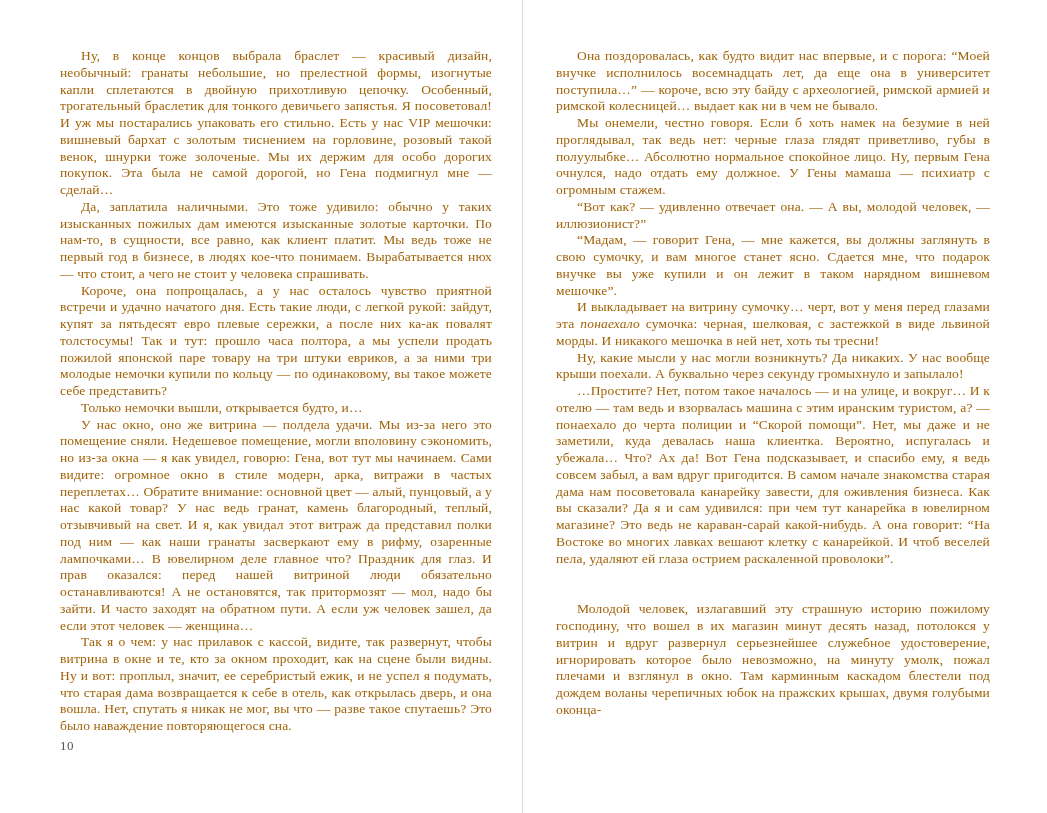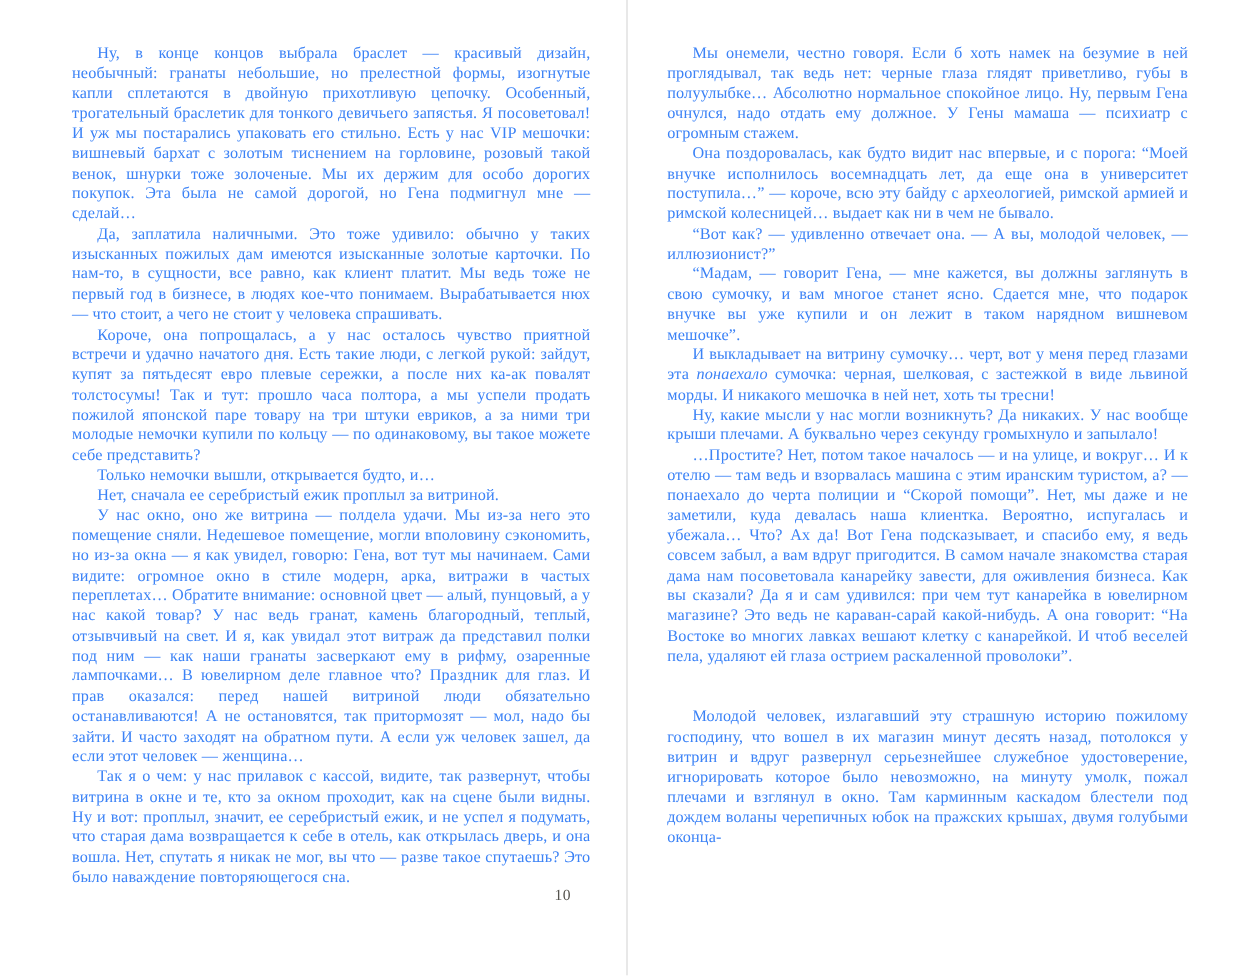--- a/index.html
+++ b/index.html
@@ -22,72 +22,71 @@
   }
   .page {
     position: absolute;
     top: 0;
     height: 813px;
   }
   .page-left  { left: 60px;  width: 432px; }
   .page-right { left: 556px; width: 434px; }
   .text-block {
     position: absolute;
-    top: 36px;
+    top: 48px;
     left: 0; right: 0;
-    color: #3b82f6;
+    color: #a16207;
     font-size: 13.5px;
     line-height: 16.75px;
     text-align: justify;
     letter-spacing: 0.15px;
   }
   .text-block p {
     text-indent: 21px;
     margin: 0;
   }
   .section-break { margin-top: 34px !important; font-family: Liberation Serif, serif; }
   .em-italic { font-style: italic; }
   .page-number {
     position: absolute;
     top: 738px;
-    left: 0; right: 16px;
-    text-align: right;
+    left: 0; right: 0;
+    text-align: left;
     color: #55534e;
     font-size: 13px;
     letter-spacing: 0.5px;
   }
 </style>
 </head>
 <body>
 
 <div class="spread">
 
   <div class="gutter-line"></div>
 
   <div class="page page-left">
     <div class="text-block">
       <p>Ну, в конце концов выбрала браслет — красивый дизайн, необычный: гранаты небольшие, но прелестной формы, изогнутые капли сплетаются в двойную прихотливую цепочку. Особенный, трогательный браслетик для тонкого девичьего запястья. Я посоветовал! И уж мы постарались упаковать его стильно. Есть у нас VIP мешочки: вишневый бархат с золотым тиснением на горловине, розовый такой венок, шнурки тоже золоченые. Мы их держим для особо дорогих покупок. Эта была не самой дорогой, но Гена подмигнул мне — сделай…</p>
       <p>Да, заплатила наличными. Это тоже удивило: обычно у таких изысканных пожилых дам имеются изысканные золотые карточки. По нам-то, в сущности, все равно, как клиент платит. Мы ведь тоже не первый год в бизнесе, в людях кое-что понимаем. Вырабатывается нюх — что стоит, а чего не стоит у человека спрашивать.</p>
       <p>Короче, она попрощалась, а у нас осталось чувство приятной встречи и удачно начатого дня. Есть такие люди, с легкой рукой: зайдут, купят за пятьдесят евро плевые сережки, а после них ка-ак повалят толстосумы! Так и тут: прошло часа полтора, а мы успели продать пожилой японской паре товару на три штуки евриков, а за ними три молодые немочки купили по кольцу — по одинаковому, вы такое можете себе представить?</p>
       <p>Только немочки вышли, открывается будто, и…</p>
-      <p>Нет, сначала ее серебристый ежик проплыл за витриной.</p>
       <p>У нас окно, оно же витрина — полдела удачи. Мы из-за него это помещение сняли. Недешевое помещение, могли вполовину сэкономить, но из-за окна — я как увидел, говорю: Гена, вот тут мы начинаем. Сами видите: огромное окно в стиле модерн, арка, витражи в частых переплетах… Обратите внимание: основной цвет — алый, пунцовый, а у нас какой товар? У нас ведь гранат, камень благородный, теплый, отзывчивый на свет. И я, как увидал этот витраж да представил полки под ним — как наши гранаты засверкают ему в рифму, озаренные лампочками… В ювелирном деле главное что? Праздник для глаз. И прав оказался: перед нашей витриной люди обязательно останавливаются! А не остановятся, так притормозят — мол, надо бы зайти. И часто заходят на обратном пути. А если уж человек зашел, да если этот человек — женщина…</p>
       <p>Так я о чем: у нас прилавок с кассой, видите, так развернут, чтобы витрина в окне и те, кто за окном проходит, как на сцене были видны. Ну и вот: проплыл, значит, ее серебристый ежик, и не успел я подумать, что старая дама возвращается к себе в отель, как открылась дверь, и она вошла. Нет, спутать я никак не мог, вы что — разве такое спутаешь? Это было наваждение повторяющегося сна.</p>
     </div>
     <div class="page-number">10</div>
   </div>
 
   <div class="page page-right">
     <div class="text-block">
+      <p>Она поздоровалась, как будто видит нас впервые, и с порога: “Моей внучке исполнилось восемнадцать лет, да еще она в университет поступила…” — короче, всю эту байду с археологией, римской армией и римской колесницей… выдает как ни в чем не бывало.</p>
       <p>Мы онемели, честно говоря. Если б хоть намек на безумие в ней проглядывал, так ведь нет: черные глаза глядят приветливо, губы в полуулыбке… Абсолютно нормальное спокойное лицо. Ну, первым Гена очнулся, надо отдать ему должное. У Гены мамаша — психиатр с огромным стажем.</p>
-      <p>Она поздоровалась, как будто видит нас впервые, и с порога: “Моей внучке исполнилось восемнадцать лет, да еще она в университет поступила…” — короче, всю эту байду с археологией, римской армией и римской колесницей… выдает как ни в чем не бывало.</p>
       <p>“Вот как? — удивленно отвечает она. — А вы, молодой человек, — иллюзионист?”</p>
       <p>“Мадам, — говорит Гена, — мне кажется, вы должны заглянуть в свою сумочку, и вам многое станет ясно. Сдается мне, что подарок внучке вы уже купили и он лежит в таком нарядном вишневом мешочке”.</p>
       <p>
         <span>И выкладывает на витрину сумочку… черт, вот у меня перед глазами эта </span><span class="em-italic">понаехало</span><span> сумочка: черная, шелковая, с застежкой в виде львиной морды. И никакого мешочка в ней нет, хоть ты тресни!</span>
       </p>
-      <p>Ну, какие мысли у нас могли возникнуть? Да никаких. У нас вообще крыши плечами. А буквально через секунду громыхнуло и запылало!</p>
+      <p>Ну, какие мысли у нас могли возникнуть? Да никаких. У нас вообще крыши поехали. А буквально через секунду громыхнуло и запылало!</p>
       <p>…Простите? Нет, потом такое началось — и на улице, и вокруг… И к отелю — там ведь и взорвалась машина с этим иранским туристом, а? — понаехало до черта полиции и “Скорой помощи”. Нет, мы даже и не заметили, куда девалась наша клиентка. Вероятно, испугалась и убежала… Что? Ах да! Вот Гена подсказывает, и спасибо ему, я ведь совсем забыл, а вам вдруг пригодится. В самом начале знакомства старая дама нам посоветовала канарейку завести, для оживления бизнеса. Как вы сказали? Да я и сам удивился: при чем тут канарейка в ювелирном магазине? Это ведь не караван-сарай какой-нибудь. А она говорит: “На Востоке во многих лавках вешают клетку с канарейкой. И чтоб веселей пела, удаляют ей глаза острием раскаленной проволоки”.</p>
       <p class="section-break">Молодой человек, излагавший эту страшную историю пожилому господину, что вошел в их магазин минут десять назад, потолокся у витрин и вдруг развернул серьезнейшее служебное удостоверение, игнорировать которое было невозможно, на минуту умолк, пожал плечами и взглянул в окно. Там карминным каскадом блестели под дождем воланы черепичных юбок на пражских крышах, двумя голубыми оконца-</p>
     </div>
   </div>
 
 </div>
 
 </body></html>

